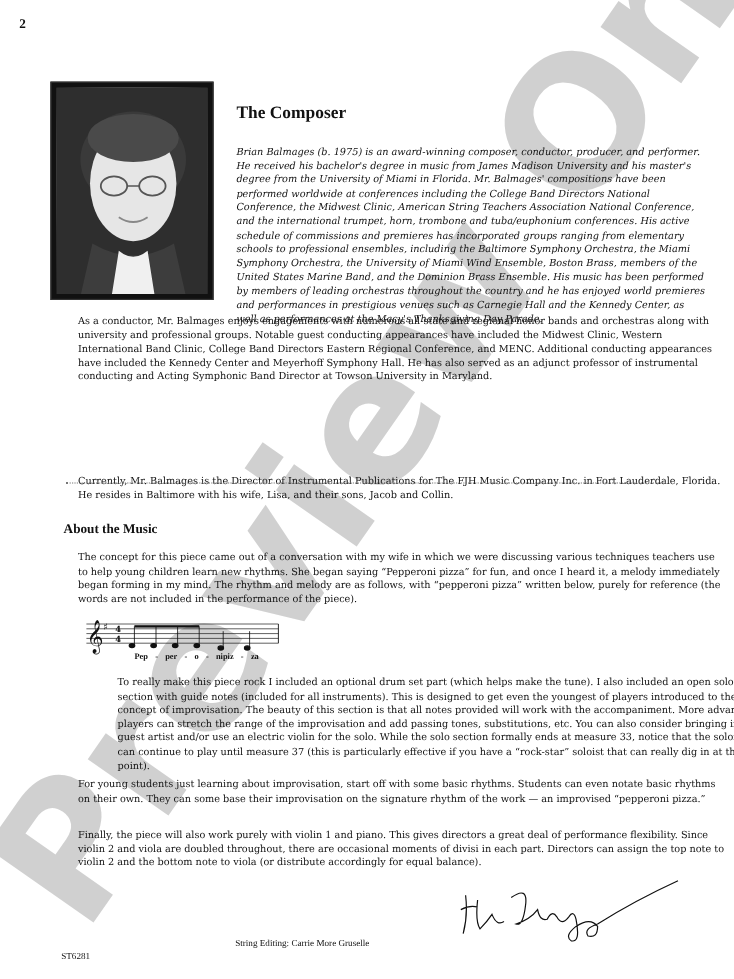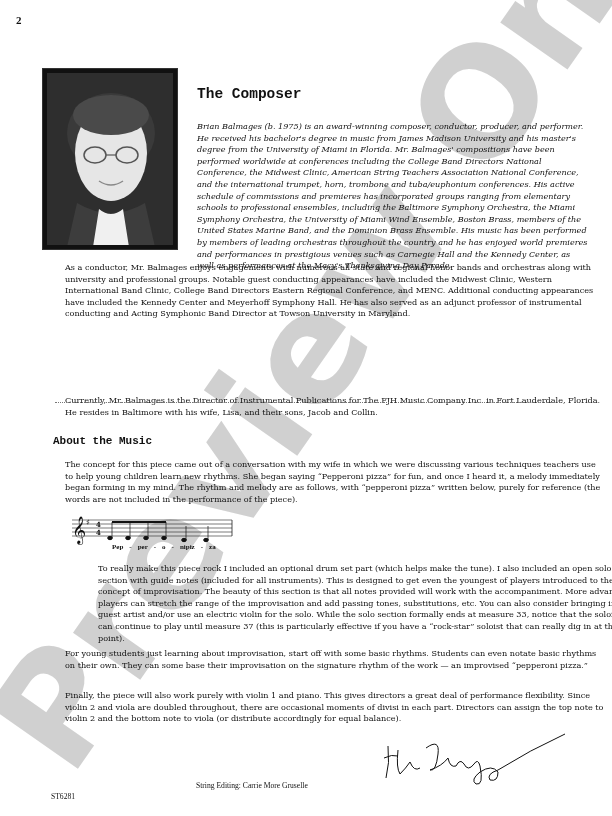--- a/index.html
+++ b/index.html
@@ -4,21 +4,21 @@
 <style>
   html, body { margin: 0; padding: 0; background: #ffffff; }
   body { width: 612px; height: 816px; position: relative; overflow: hidden;
          font-family: "DejaVu Serif", "Liberation Serif", serif; color: #111; }
   .page-number { position: absolute; left: 16px; top: 14px; font-size: 11px; font-weight: bold;
                  font-family: "Liberation Serif", serif; }
   .photo { position: absolute; left: 42px; top: 68px; width: 136px; height: 182px;
            background: #111; border: 1px solid #333; box-sizing: border-box; padding: 4px; }
   .photo-inner { width: 100%; height: 100%; position: relative; overflow: hidden;
                  background: radial-gradient(ellipse at 50% 40%, #d8d8d8 0%, #a8a8a8 45%, #3a3a3a 80%, #222 100%); }
-  .heading { font-family: Liberation Mono, monospace; font-weight: bold; margin: 0; }
+  .heading { font-family: Liberation Serif, serif; font-weight: bold; margin: 0; }
   .composer-heading { position: absolute; left: 197px; top: 86px; font-size: 14.5px; }
   .bio-first { position: absolute; left: 197px; top: 121px; width: 392px; font-size: 8.1px;
                line-height: 11.6px; font-style: italic; }
   .para { position: absolute; left: 65px; width: 540px; font-size: 8.1px; line-height: 11.6px; margin: 0; }
   .p-conductor { top: 262px; }
   .p-current { top: 348px; margin-top: 47px; }
   .divider { position: absolute; left: 55px; top: 402px; width: 500px; border-top: 1px dotted #777; }
   .music-heading { position: absolute; left: 53px; top: 435px; font-size: 11px; }
   .p-concept { top: 459px; }
   .staff { position: absolute; left: 70px; top: 512px; width: 164px; height: 40px; }

